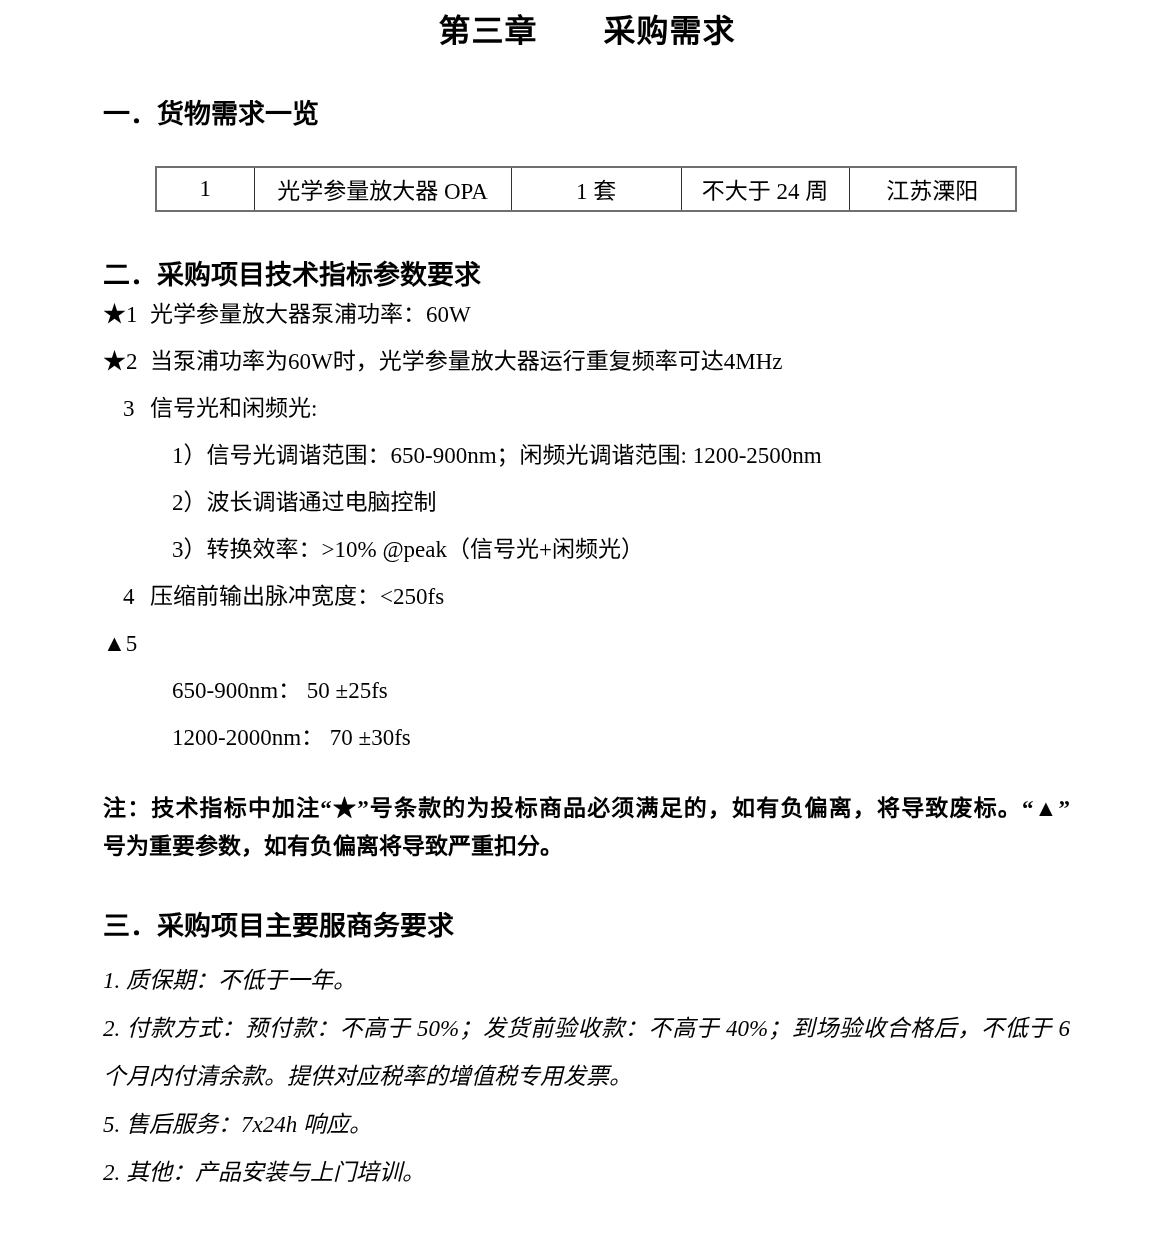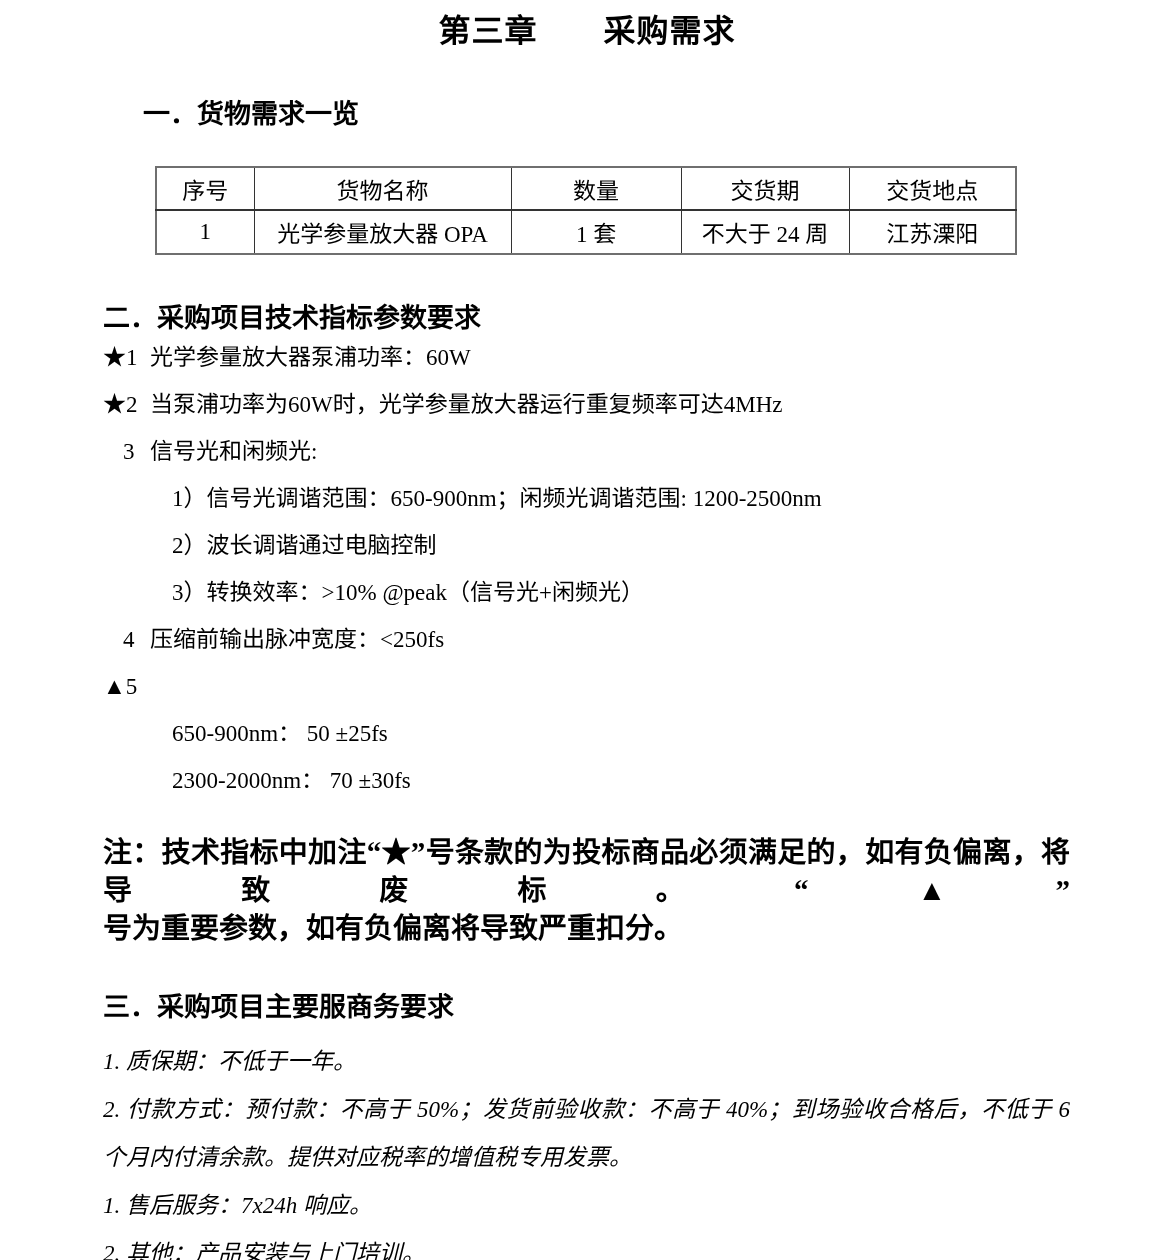--- a/index.html
+++ b/index.html
@@ -24,21 +24,21 @@
     font-size: 32px;
     line-height: 40px;
     font-weight: bold;
     letter-spacing: 1px;
   }
   .sec-heading {
     font-size: 27px;
     line-height: 32px;
     font-weight: bold;
   }
-  .h-goods    { margin-top: 47px; margin-left: 40px; }
+  .h-goods    { margin-top: 47px; }
   .h-specs    { margin-top: 47px; }
   .h-business { margin-top: 44px; }
 
   table.goods {
     margin-top: 36px;
     margin-left: 52px;
     width: 860px;
     border-collapse: collapse;
     table-layout: fixed;
     border: 2px solid #6f6f6f;
@@ -57,21 +57,21 @@
   .spec-line { line-height: 47px; display: flex; }
   .spec-line .marker { flex: 0 0 auto; }
   .lv0 .marker { width: 47px; }
   .lv1 { margin-left: 20px; }
   .lv1 .marker { width: 27px; }
   .lv2 { margin-left: 69px; }
   .lv3 { margin-left: 69px; align-items: center; }
 
   .note {
     margin-top: 29px;
-    font-size: 29px;
+    font-size: 23px;
     line-height: 38px;
     font-weight: bold;
   }
   .stretch {
     text-align: justify;
     text-align-last: justify;
   }
   .biz-list {
     margin-top: 15px;
     font-size: 23px;
@@ -90,27 +90,20 @@
 
   <table class="goods">
     <colgroup>
       <col style="width:98px">
       <col style="width:257px">
       <col style="width:170px">
       <col style="width:168px">
       <col style="width:167px">
     </colgroup>
     <tbody>
-      <tr class="hdr">
-        <td>序号</td>
-        <td>货物名称</td>
-        <td>数量</td>
-        <td>交货期</td>
-        <td>交货地点</td>
-      </tr>
       <tr class="row">
         <td>1</td>
         <td>光学参量放大器 OPA</td>
         <td>1 套</td>
         <td>不大于 24 周</td>
         <td>江苏溧阳</td>
       </tr>
     </tbody>
   </table>
 
@@ -145,34 +138,34 @@
       <span class="marker">4</span>
       <span class="txt">压缩前输出脉冲宽度：&lt;250fs</span>
     </div>
     <div class="spec-line lv0">
       <span class="marker">▲5</span>
     </div>
     <div class="spec-line lv3">
       <span class="txt">650-900nm： 50 ±25fs</span>
     </div>
     <div class="spec-line lv3">
-      <span class="txt">2300-2000nm： 70 ±30fs</span>
+      <span class="txt">1200-2000nm： 70 ±30fs</span>
     </div>
   </div>
 
   <div class="note">
     <div class="stretch">注：技术指标中加注“★”号条款的为投标商品必须满足的，如有负偏离，将导致废标。“▲”</div>
     <div>号为重要参数，如有负偏离将导致严重扣分。</div>
   </div>
 
   <div class="sec-heading h-business">三．采购项目主要服商务要求</div>
 
   <div class="biz-list">
     <div>1. 质保期：不低于一年。</div>
     <div>
       <div class="stretch">2. 付款方式：预付款：不高于 50%；发货前验收款：不高于 40%；到场验收合格后，不低于 6</div>
       <div>个月内付清余款。提供对应税率的增值税专用发票。</div>
     </div>
-    <div>1. 售后服务：7x24h 响应。</div>
+    <div>5. 售后服务：7x24h 响应。</div>
     <div>2. 其他：产品安装与上门培训。</div>
   </div>
 
 </div>
 
 </body></html>

